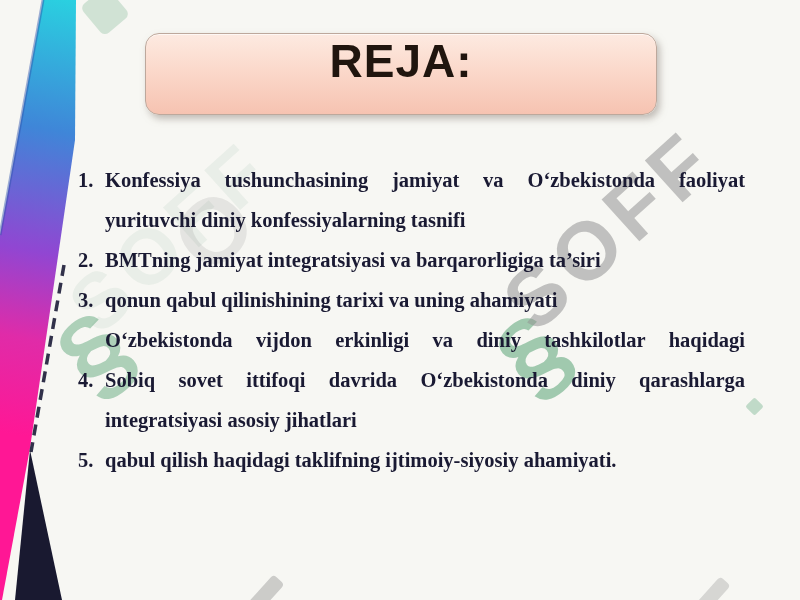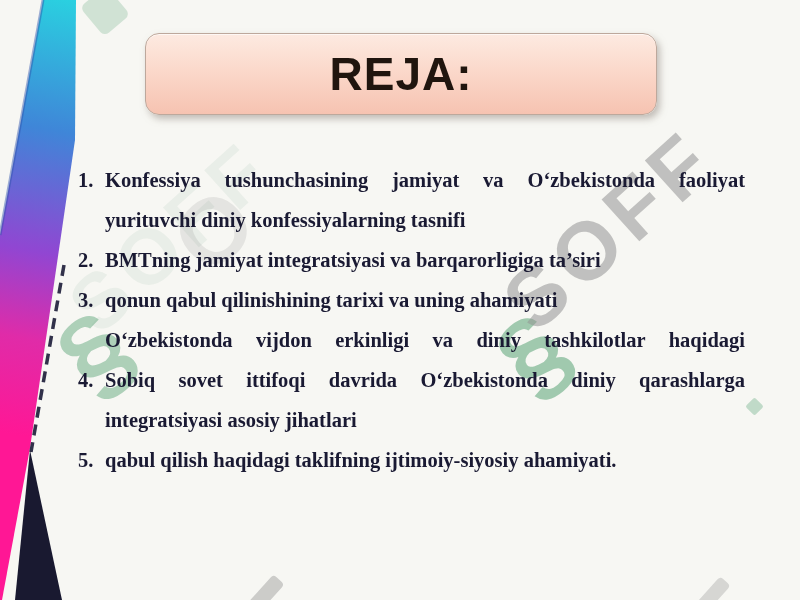--- a/index.html
+++ b/index.html
@@ -23,21 +23,21 @@
   .wm-sq-right{left:748px;top:400px;width:13px;height:13px;background:rgba(110,175,135,0.40);transform:rotate(45deg);border-radius:2px;}
   .wm-bar-b1{left:252px;top:572px;width:15px;height:58px;background:rgba(150,150,150,0.45);transform:rotate(42deg);border-radius:4px;}
   .wm-bar-b2{left:700px;top:574px;width:14px;height:55px;background:rgba(160,160,160,0.38);transform:rotate(42deg);border-radius:4px;}
   
   .title-box{
     position:absolute;left:145px;top:33px;width:510px;height:80px;
     border-radius:14px;
     border:1px solid #bda89c;
     background:linear-gradient(180deg,#fdeae1 0%,#fbd9cb 45%,#f6c3b1 100%);
     box-shadow:3px 4px 7px rgba(150,140,133,0.55), inset 0 1px 0 rgba(255,255,255,0.65);
-    display:flex;align-items:center;justify-content:center;
+    display:flex;justify-content:center;
   }
   .title-text{
     font-family:"Liberation Sans",sans-serif;
     font-size:46px;font-weight:800;letter-spacing:1px;
     color:#20150e;margin:0;
   }
   
   .plan-list{
     position:absolute;left:78px;top:160px;width:667px;
     margin:0;padding:0;list-style:none;

